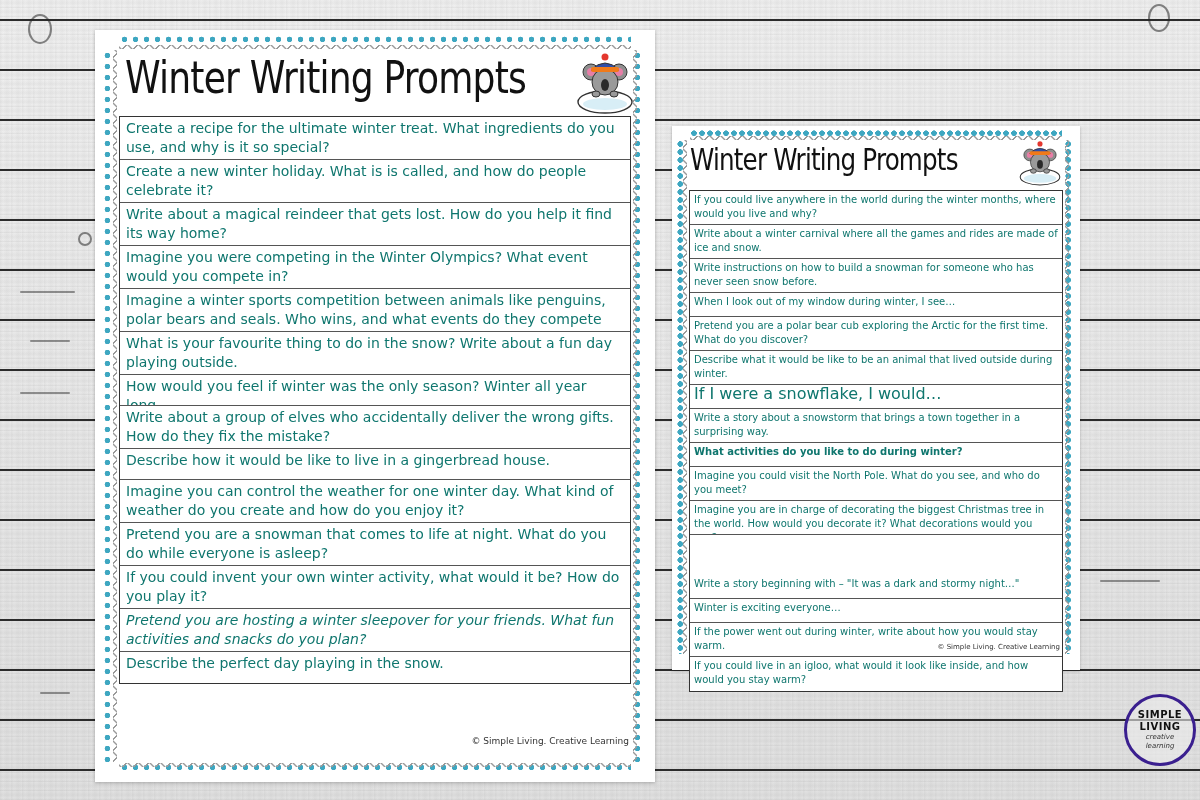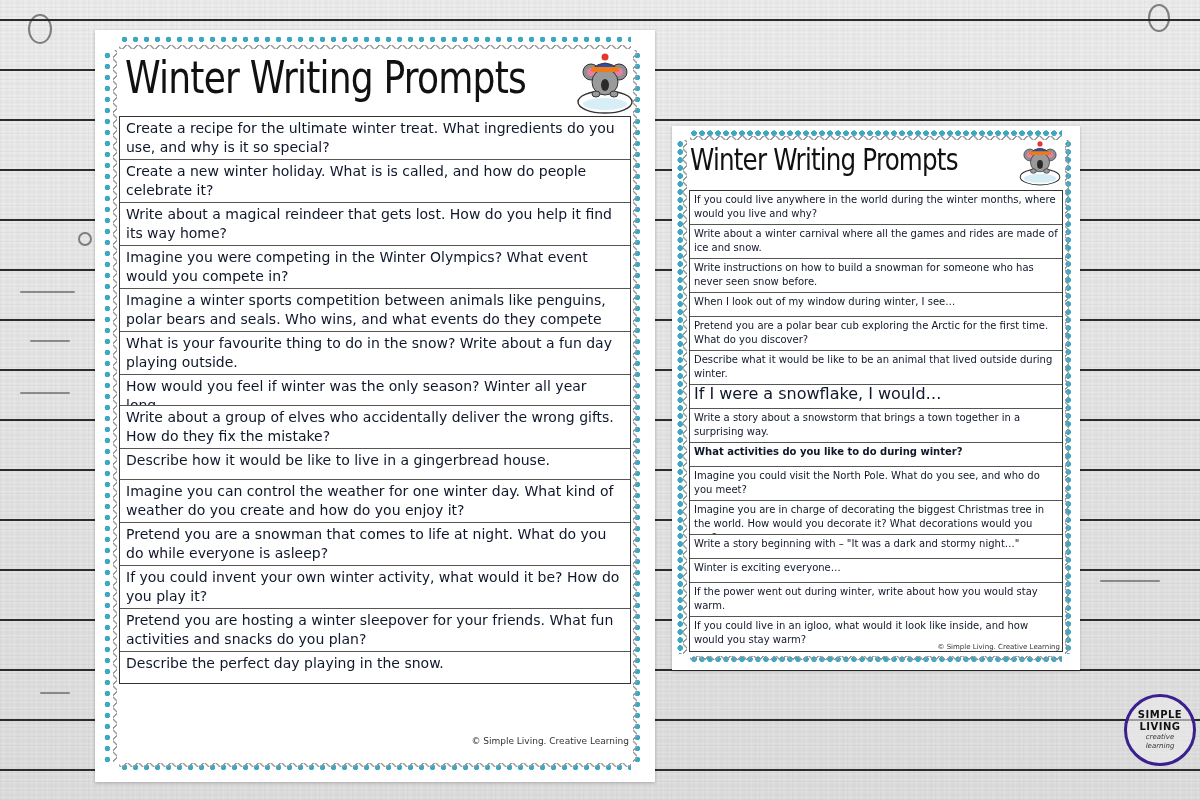--- a/index.html
+++ b/index.html
@@ -52,21 +52,21 @@
 
   .title {
     position:absolute; font-family:"DejaVu Sans", sans-serif; color:#111;
     letter-spacing:-1px; font-weight:400;
     transform:scaleX(0.82); transform-origin:left top;
   }
   .mascot { position:absolute; }
   .table { position:absolute; border:1.5px solid #333; background:#fff; }
   .row {
     border-bottom:1.5px solid #555;
-    color:#0f172a;
+    color:#0f766e;
     box-sizing:border-box;
     overflow:hidden;
   }
   .row:last-child { border-bottom:none; }
   .footer { position:absolute; color:#333; text-align:right; white-space:nowrap; }
 
   .logo {
     position:absolute; left:1124px; top:694px; width:72px; height:72px;
     border:3px solid #3a1f8f; border-radius:50%;
     background:rgba(235,235,235,0.6);
@@ -119,21 +119,21 @@
     <div class="row" style="height:43px;padding:2px 6px;font-size:14px;line-height:19px;">Write about a magical reindeer that gets lost. How do you help it find its way home?</div>
     <div class="row" style="height:43px;padding:2px 6px;font-size:14px;line-height:19px;">Imagine you were competing in the Winter Olympics? What event would you compete in?</div>
     <div class="row" style="height:43px;padding:2px 6px;font-size:14px;line-height:19px;">Imagine a winter sports competition between animals like penguins, polar bears and seals. Who wins, and what events do they compete in?</div>
     <div class="row" style="height:43px;padding:2px 6px;font-size:14px;line-height:19px;">What is your favourite thing to do in the snow? Write about a fun day playing outside.</div>
     <div class="row" style="height:31px;padding:2px 6px;font-size:14px;line-height:19px;">How would you feel if winter was the only season? Winter all year long…</div>
     <div class="row" style="height:43px;padding:2px 6px;font-size:14px;line-height:19px;">Write about a group of elves who accidentally deliver the wrong gifts. How do they fix the mistake?</div>
     <div class="row" style="height:31px;padding:2px 6px;font-size:14px;line-height:19px;">Describe how it would be like to live in a gingerbread house.</div>
     <div class="row" style="height:43px;padding:2px 6px;font-size:14px;line-height:19px;">Imagine you can control the weather for one winter day. What kind of weather do you create and how do you enjoy it?</div>
     <div class="row" style="height:43px;padding:2px 6px;font-size:14px;line-height:19px;">Pretend you are a snowman that comes to life at night. What do you do while everyone is asleep?</div>
     <div class="row" style="height:43px;padding:2px 6px;font-size:14px;line-height:19px;">If you could invent your own winter activity, what would it be? How do you play it?</div>
-    <div class="row" style="height:43px;padding:2px 6px;font-size:14px;line-height:19px;">Pretend you are hosting a winter sleepover for your friends. What fun activities and snacks do you plan?</div>
+    <div class="row" style="height:43px;padding:2px 6px;font-size:14px;line-height:19px;font-style:italic;">Pretend you are hosting a winter sleepover for your friends. What fun activities and snacks do you plan?</div>
     <div class="row" style="height:31px;padding:2px 6px;font-size:14px;line-height:19px;">Describe the perfect day playing in the snow.</div>
   </div>
 
   <div class="footer" style="right:26px;top:706px;font-size:9px;">© Simple Living. Creative Learning</div>
 </div>
 
 <div class="page" style="left:672px;top:126px;width:408px;height:544px;">
   <div class="strip-h" style="left:18px;top:4px;width:372px;height:10px;background-size:8px 8px;"></div>
   <div class="strip-h bottom" style="left:18px;top:530px;width:372px;height:10px;background-size:8px 8px;"></div>
   <div class="strip-v" style="left:5px;top:14px;width:10px;height:514px;background-size:8px 8px;"></div>
@@ -162,21 +162,21 @@
     <div class="row" style="height:34px;padding:2px 4px;font-size:10px;line-height:14px;">Write about a winter carnival where all the games and rides are made of ice and snow.</div>
     <div class="row" style="height:34px;padding:2px 4px;font-size:10px;line-height:14px;">Write instructions on how to build a snowman for someone who has never seen snow before.</div>
     <div class="row" style="height:24px;padding:2px 4px;font-size:10px;line-height:14px;">When I look out of my window during winter, I see…</div>
     <div class="row" style="height:34px;padding:2px 4px;font-size:10px;line-height:14px;">Pretend you are a polar bear cub exploring the Arctic for the first time. What do you discover?</div>
     <div class="row" style="height:34px;padding:2px 4px;font-size:10px;line-height:14px;">Describe what it would be like to be an animal that lived outside during winter.</div>
     <div class="row" style="height:24px;padding:2px 4px;font-size:16px;line-height:14px;">If I were a snowflake, I would…</div>
     <div class="row" style="height:34px;padding:2px 4px;font-size:10px;line-height:14px;">Write a story about a snowstorm that brings a town together in a surprising way.</div>
     <div class="row" style="height:24px;padding:2px 4px;font-size:10px;line-height:14px;font-weight:bold;">What activities do you like to do during winter?</div>
     <div class="row" style="height:34px;padding:2px 4px;font-size:10px;line-height:14px;">Imagine you could visit the North Pole. What do you see, and who do you meet?</div>
     <div class="row" style="height:34px;padding:2px 4px;font-size:10px;line-height:14px;">Imagine you are in charge of decorating the biggest Christmas tree in the world. How would you decorate it? What decorations would you use?</div>
-    <div class="row" style="height:24px;padding:2px 4px;font-size:10px;line-height:14px;">Write a story beginning with – "It was a dark and stormy night…"</div>
+    <div class="row" style="height:24px;padding:2px 4px;font-size:10px;line-height:14px;margin-top:40px;">Write a story beginning with – "It was a dark and stormy night…"</div>
     <div class="row" style="height:24px;padding:2px 4px;font-size:10px;line-height:14px;">Winter is exciting everyone…</div>
     <div class="row" style="height:34px;padding:2px 4px;font-size:10px;line-height:14px;">If the power went out during winter, write about how you would stay warm.</div>
     <div class="row" style="height:34px;padding:2px 4px;font-size:10px;line-height:14px;">If you could live in an igloo, what would it look like inside, and how would you stay warm?</div>
   </div>
 
   <div class="footer" style="right:20px;top:517px;font-size:7px;">© Simple Living. Creative Learning</div>
 </div>
 
 <div class="logo">
   <span class="l1">SIMPLE</span>

